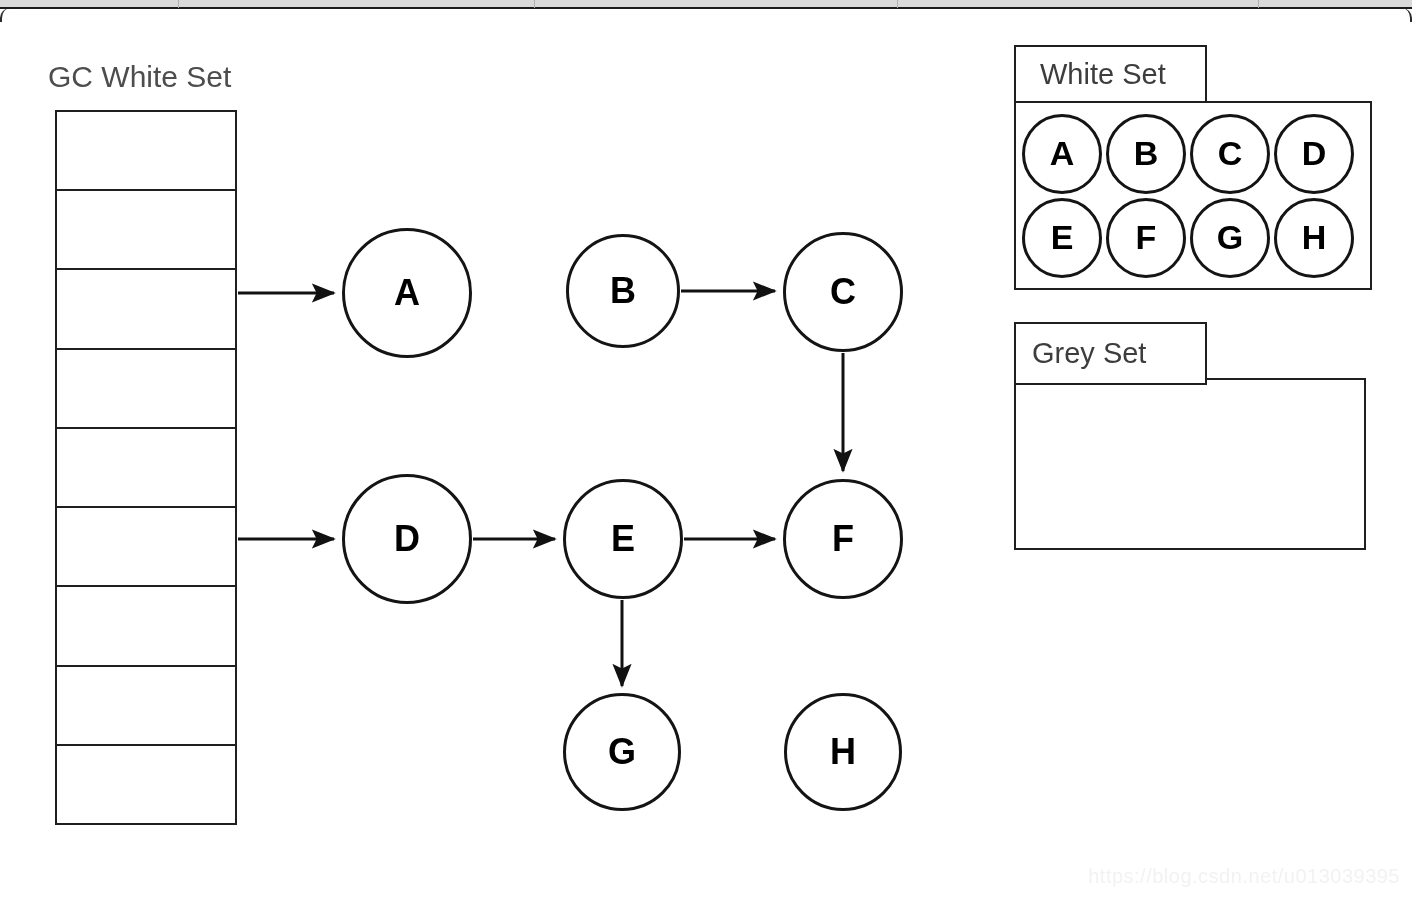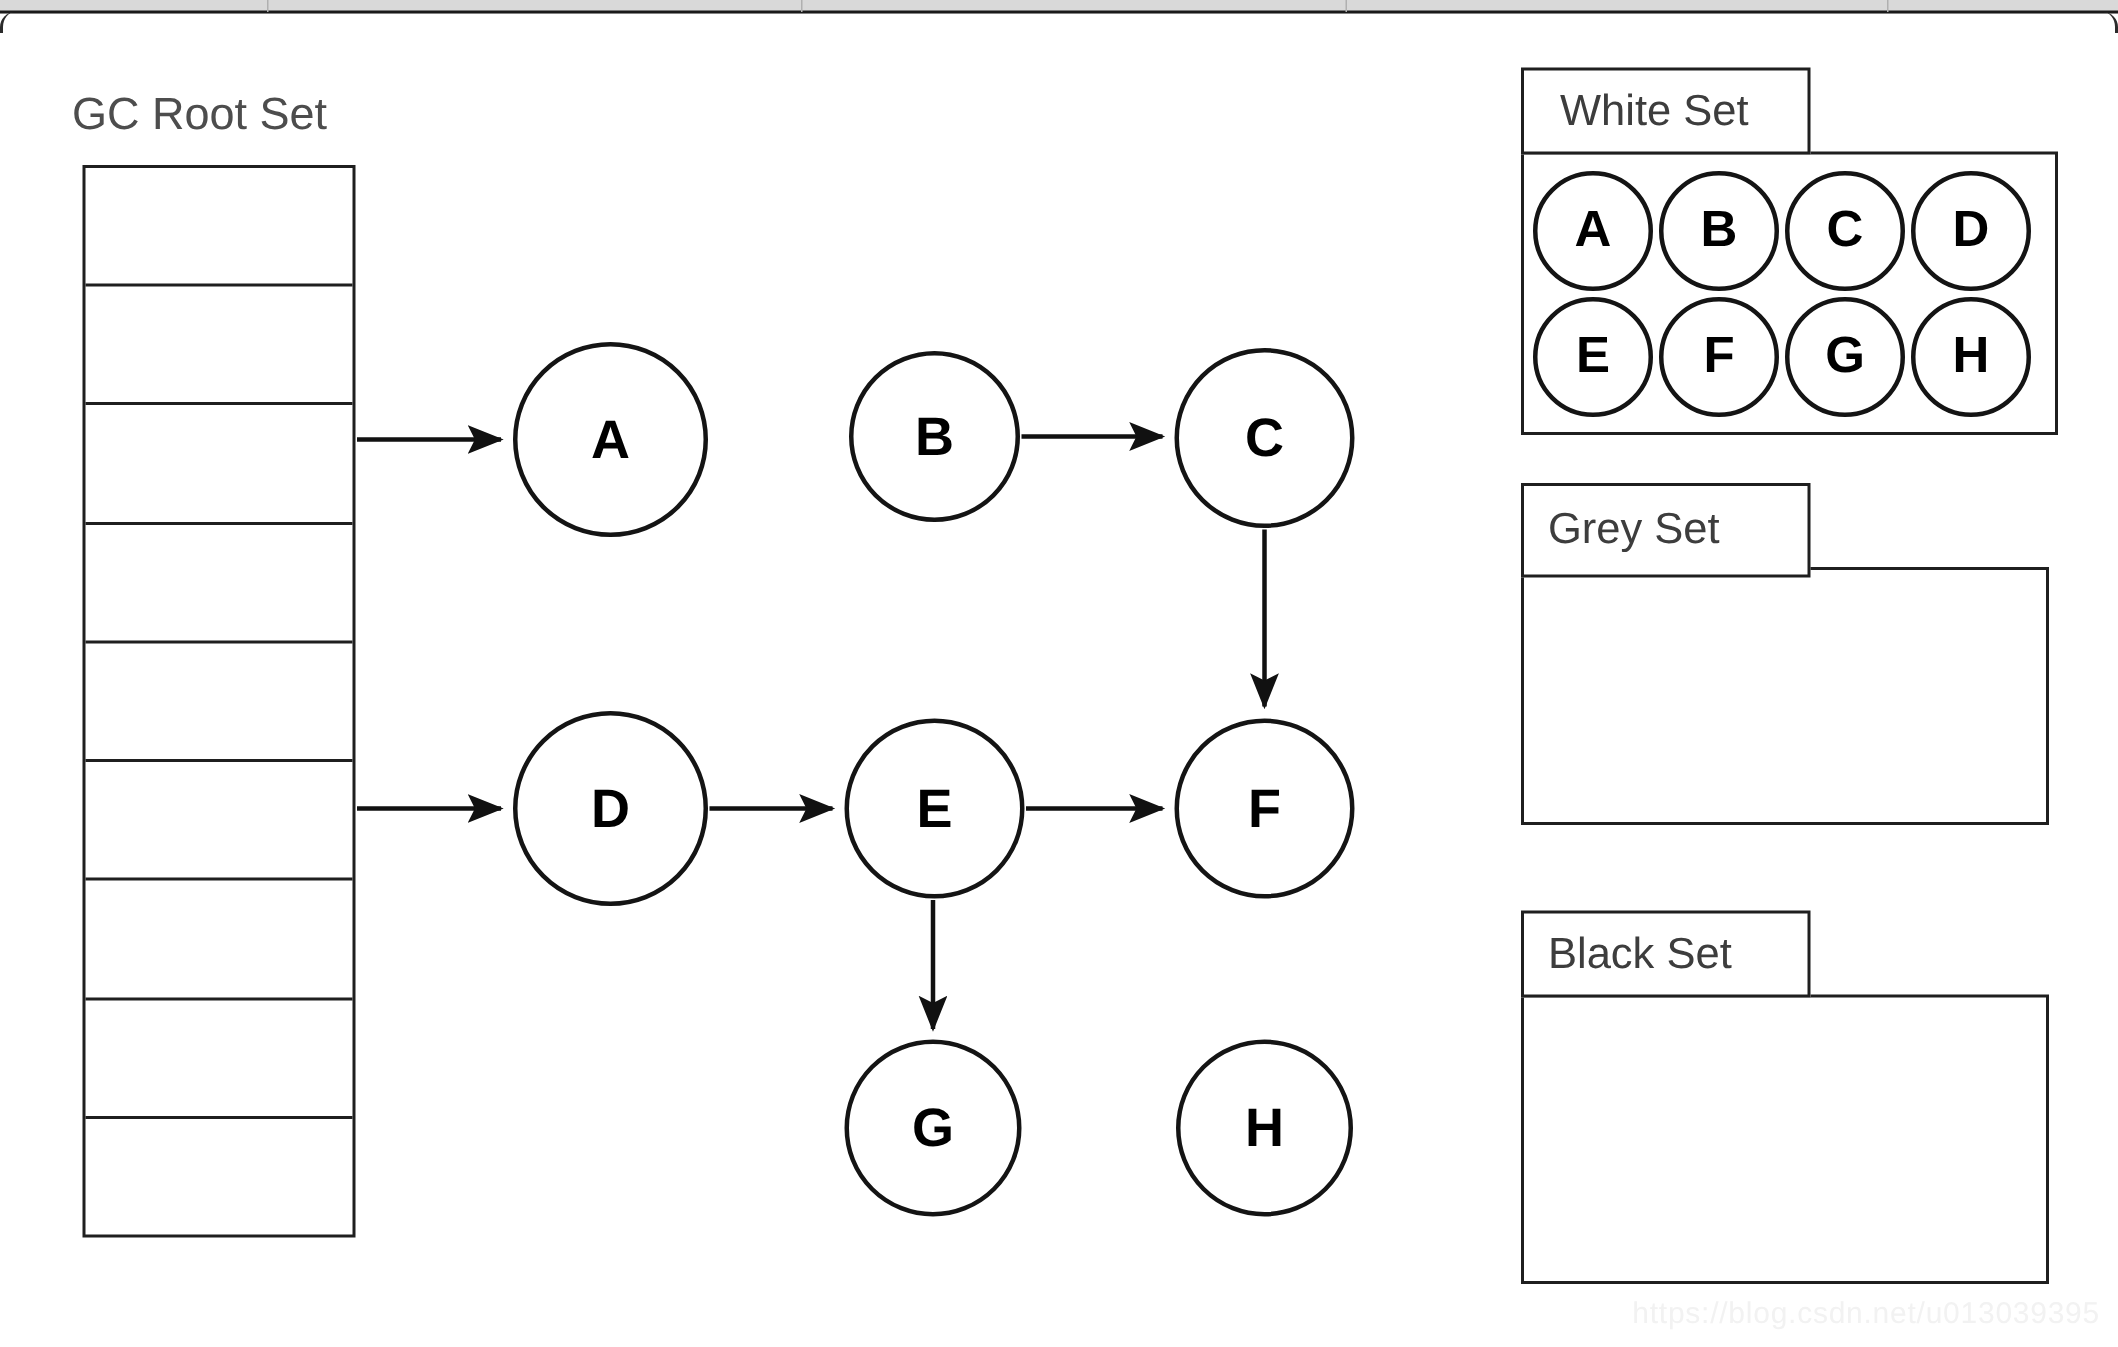--- a/index.html
+++ b/index.html
@@ -184,21 +184,21 @@
 
   <div class="toolbar-strip">
     <div class="toolbar-sep" style="left:178px"></div>
     <div class="toolbar-sep" style="left:534px"></div>
     <div class="toolbar-sep" style="left:897px"></div>
     <div class="toolbar-sep" style="left:1258px"></div>
   </div>
   <div class="page-corner-l"></div>
   <div class="page-corner-r"></div>
 
-  <div class="gcroot-label">GC Root Set</div>
+  <div class="gcroot-label">GC White Set</div>
 
   <div class="gcroot-table" id="gcroot-table">
       <div class="gcroot-cell"></div>
       <div class="gcroot-cell"></div>
       <div class="gcroot-cell"></div>
       <div class="gcroot-cell"></div>
       <div class="gcroot-cell"></div>
       <div class="gcroot-cell"></div>
       <div class="gcroot-cell"></div>
       <div class="gcroot-cell"></div>
@@ -262,23 +262,15 @@
 
   <div class="setbox" style="left:1014px; top:322px; width:358px; height:245px;">
     <div class="tab" style="width:193px; height:63px;">
       <span>Grey Set</span>
     </div>
     <div class="body" style="top:56px; width:352px; height:172px;">
       <div class="set-grid" id="grey-set-items"></div>
     </div>
   </div>
 
-  <div class="setbox" style="left:1014px; top:607px; width:358px; height:245px;">
-    <div class="tab" style="width:193px; height:58px;">
-      <span>Black Set</span>
-    </div>
-    <div class="body" style="top:56px; width:352px; height:193px;">
-      <div class="set-grid" id="black-set-items"></div>
-    </div>
-  </div>
 
   <div class="watermark">https://blog.csdn.net/u013039395</div>
 </div>
 
 </body></html>

